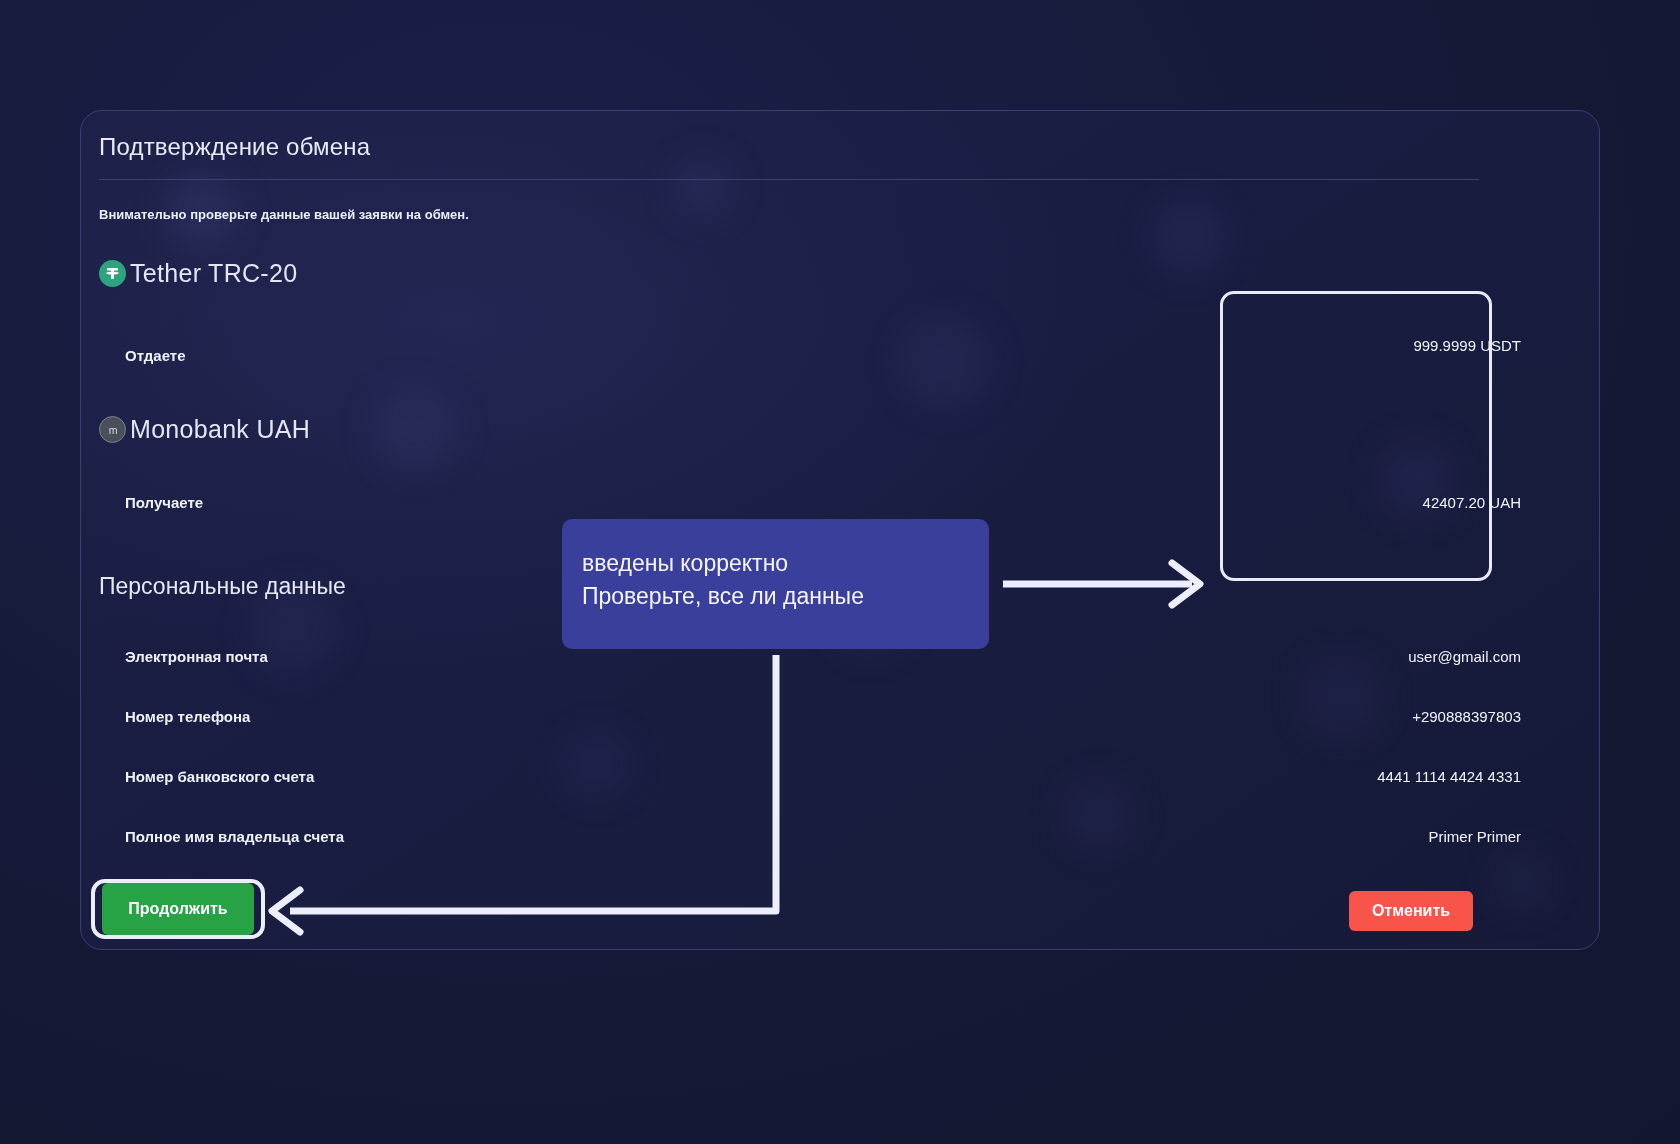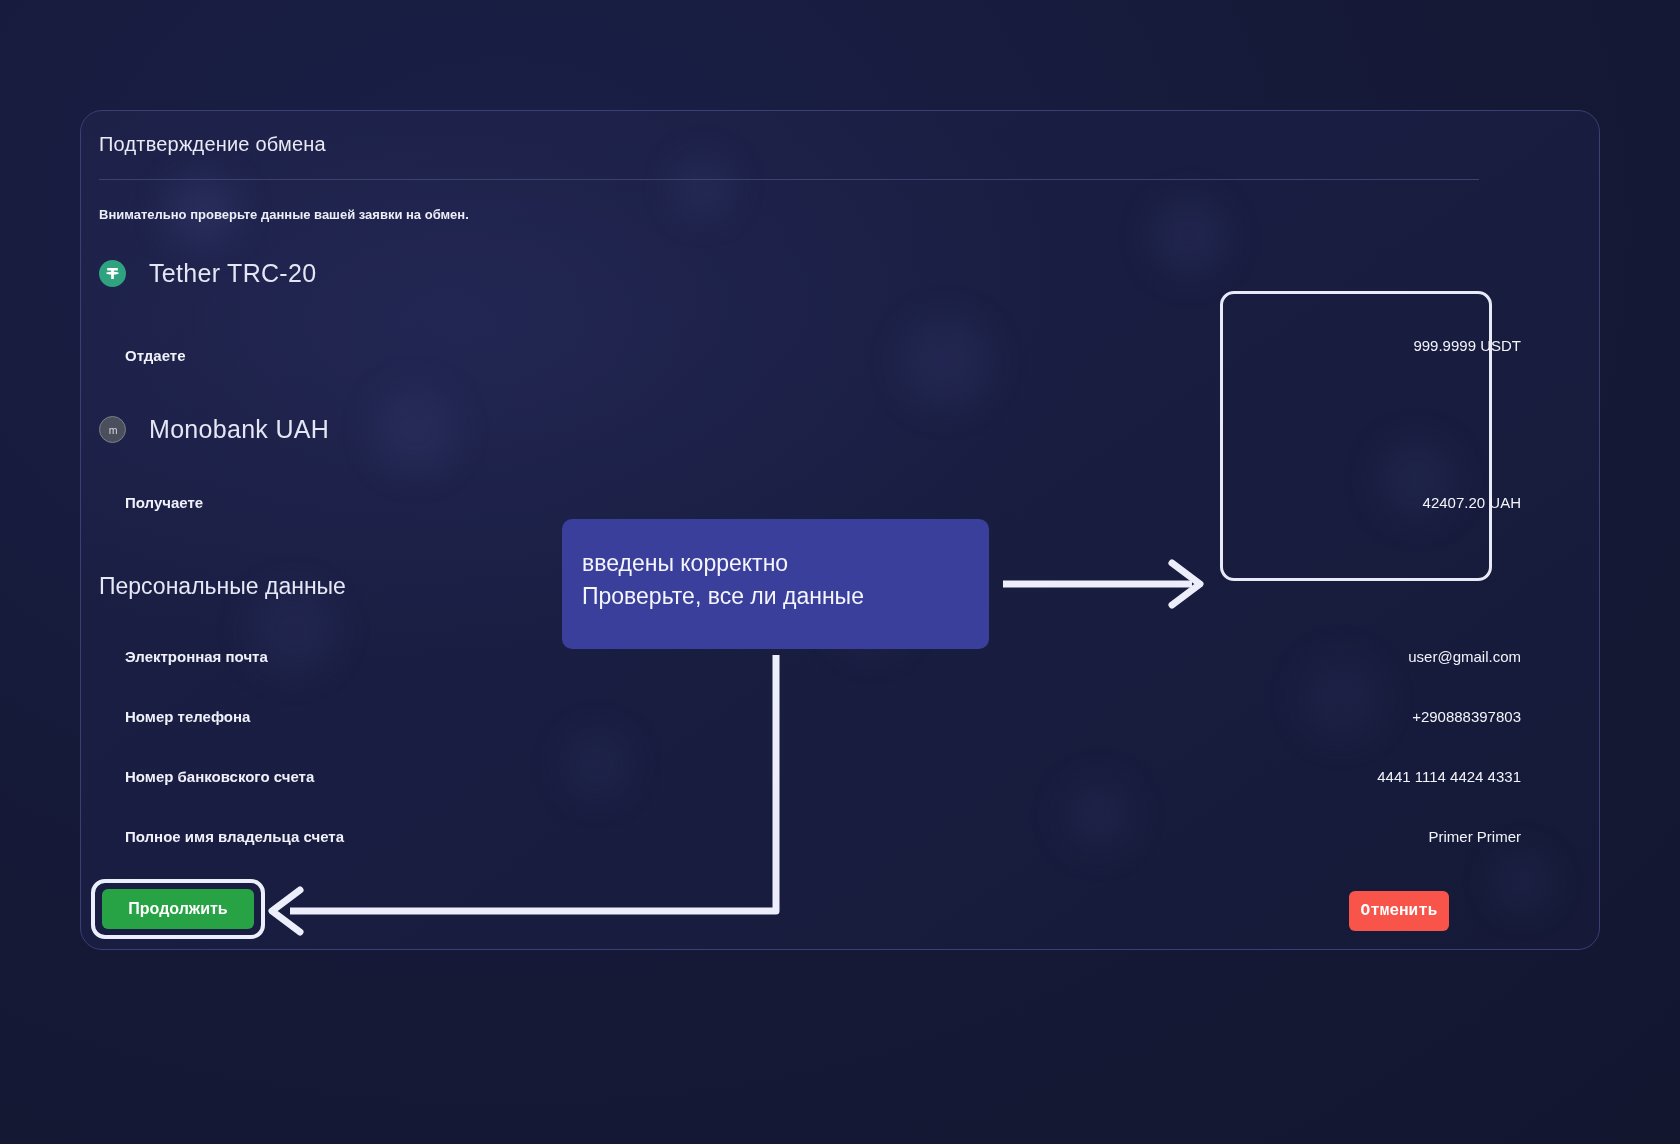--- a/index.html
+++ b/index.html
@@ -41,35 +41,35 @@
       radial-gradient(circle at 52% 60%, rgba(60,66,122,0.16) 0 40px, transparent 41px),
       radial-gradient(circle at 67% 84%, rgba(60,66,122,0.16) 0 36px, transparent 37px),
       radial-gradient(circle at 83% 70%, rgba(60,66,122,0.14) 0 42px, transparent 43px),
       radial-gradient(circle at 95% 92%, rgba(60,66,122,0.14) 0 30px, transparent 31px);
     filter: blur(16px);
     pointer-events:none;
   }
 
   .card-title {
     position: absolute; left: 18px; top: 22px;
-    font-size: 20px; color: #e9eaf5; font-weight: 400;
+    font-size: 24px; color: #e9eaf5; font-weight: 400;
     letter-spacing: .2px;
   }
   .title-rule {
     position: absolute; left: 18px; top: 68px;
     width: 1380px; height: 1px;
     background: #3c4170;
   }
   .subtitle {
     position: absolute; left: 18px; top: 96px;
     font-size: 13px; color: #eceef8; font-weight: bold;
   }
 
   
-  .asset-row { position: absolute; display: flex; align-items: center; gap: 23px; justify-content: flex-end; }
+  .asset-row { position: absolute; display: flex; align-items: center; gap: 4px; justify-content: flex-end; }
   .asset-name { font-size: 25px; color: #e4e6f4; font-weight: 300; letter-spacing:.3px; }
   .coin { width: 27px; height: 27px; border-radius: 50%; display:flex; align-items:center; justify-content:center; }
   .coin.tether { background: #2fa37f; }
   .coin.mono   { background: #4b4f5c; border: 1px solid #7d808e; }
 
   .field-label {
     position: absolute;
     font-size: 15px; color: #f0f1fa; font-weight: bold;
   }
   .section-head {
@@ -96,35 +96,35 @@
   
   #continue-wrap {
     position: absolute;
     left: 10px; top: 768px;
     width: 174px; height: 60px;
     border: 4px solid #eceefb;
     border-radius: 14px;
     display:flex; align-items:center; justify-content:center;
   }
   #continue-btn {
-    width: 152px; height: 40px;
+    width: 152px; height: 52px;
     background: #27a244;
     border: none; border-radius: 6px;
     color: #ffffff; font-size: 16px; font-weight: bold;
     font-family: "Liberation Sans", sans-serif;
     cursor: pointer;
   }
   #cancel-btn {
     position: absolute;
     left: 1268px; top: 780px;
-    width: 100px; height: 40px;
+    width: 124px; height: 40px;
     background: #f9544a;
     border: none; border-radius: 6px;
     color: #ffffff; font-size: 16px; font-weight: bold;
-    font-family: Liberation Mono, monospace;
+    font-family: Liberation Sans, sans-serif;
     cursor: pointer;
   }
 
   
   #tooltip {
     position: absolute;
     left: 562px; top: 519px;
     width: 427px; height: 130px;
     background: #3a3f9c;
     border-radius: 10px;

